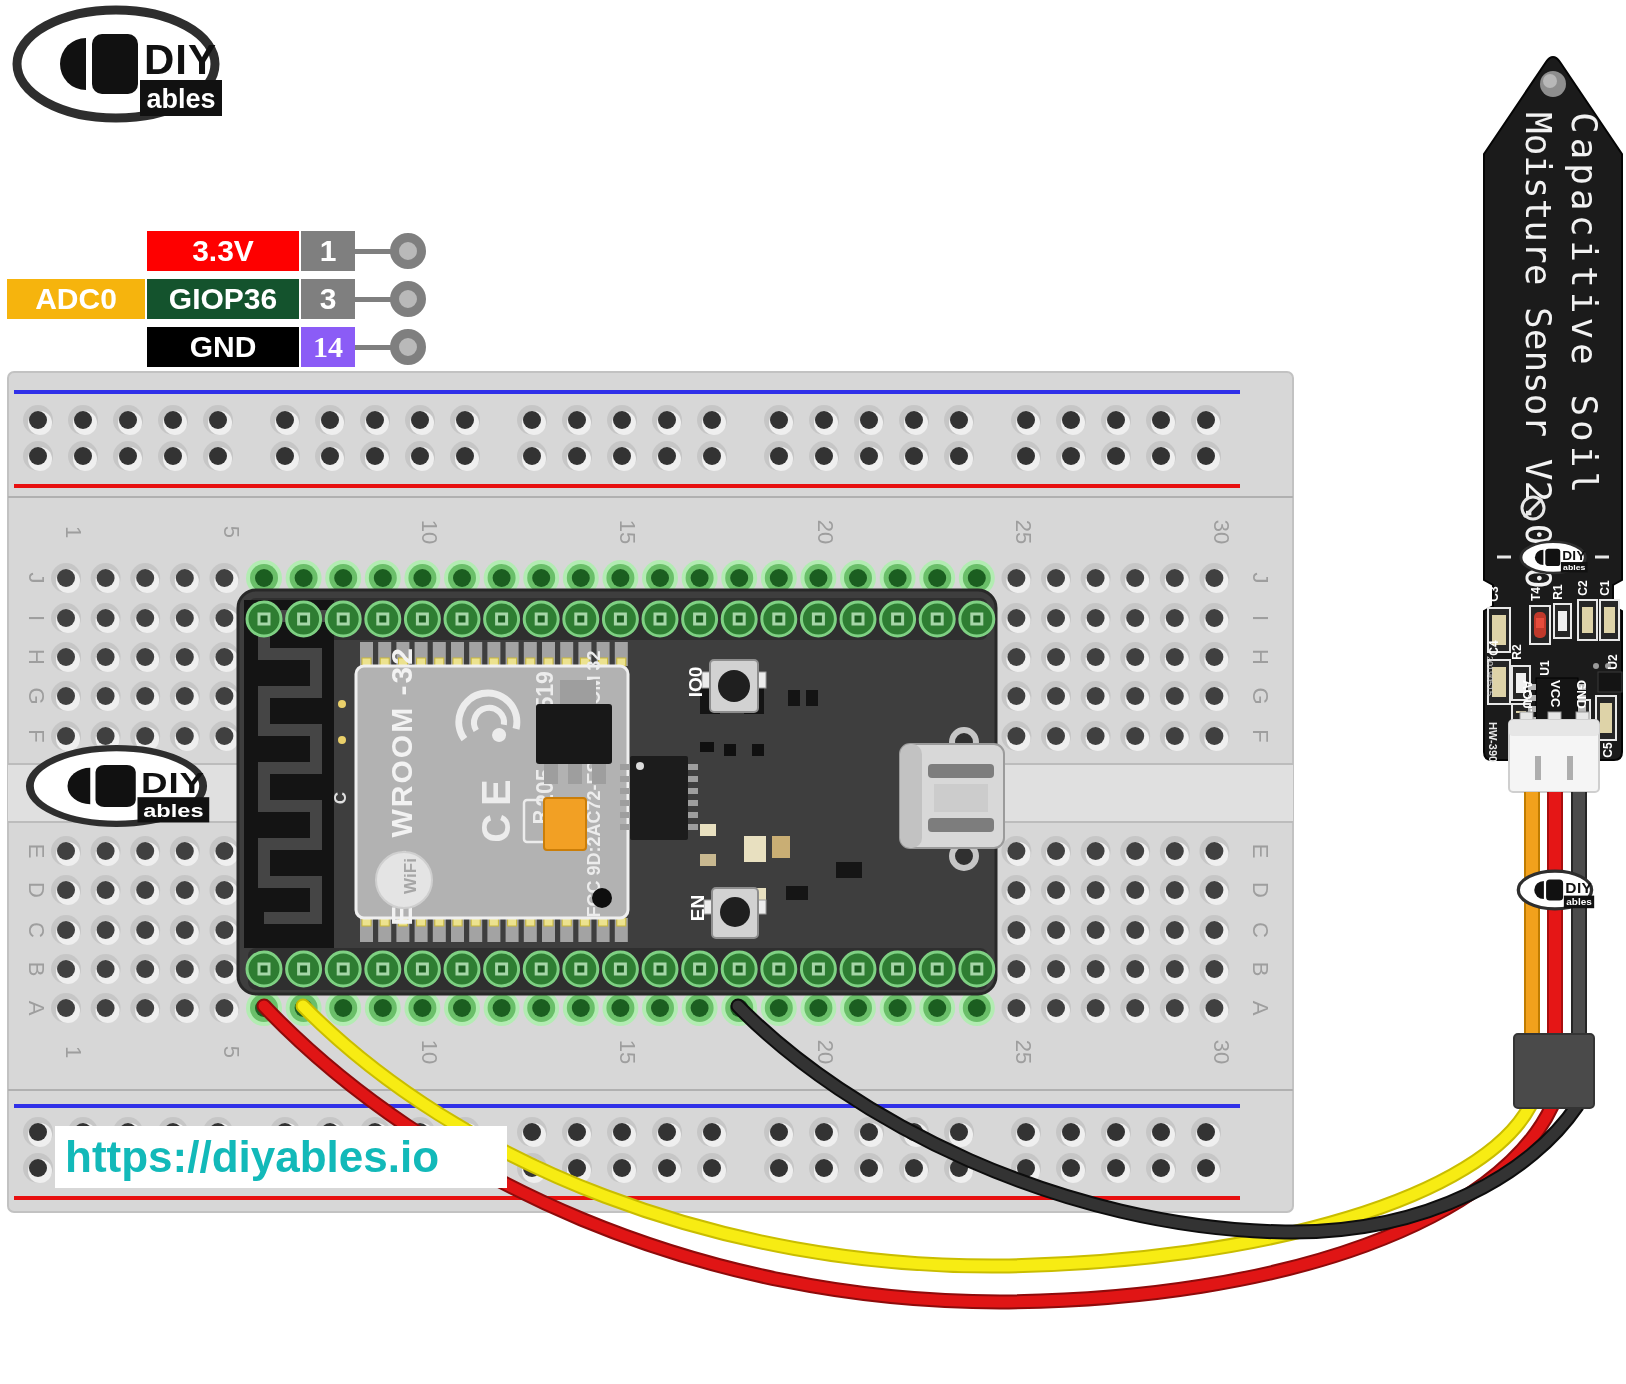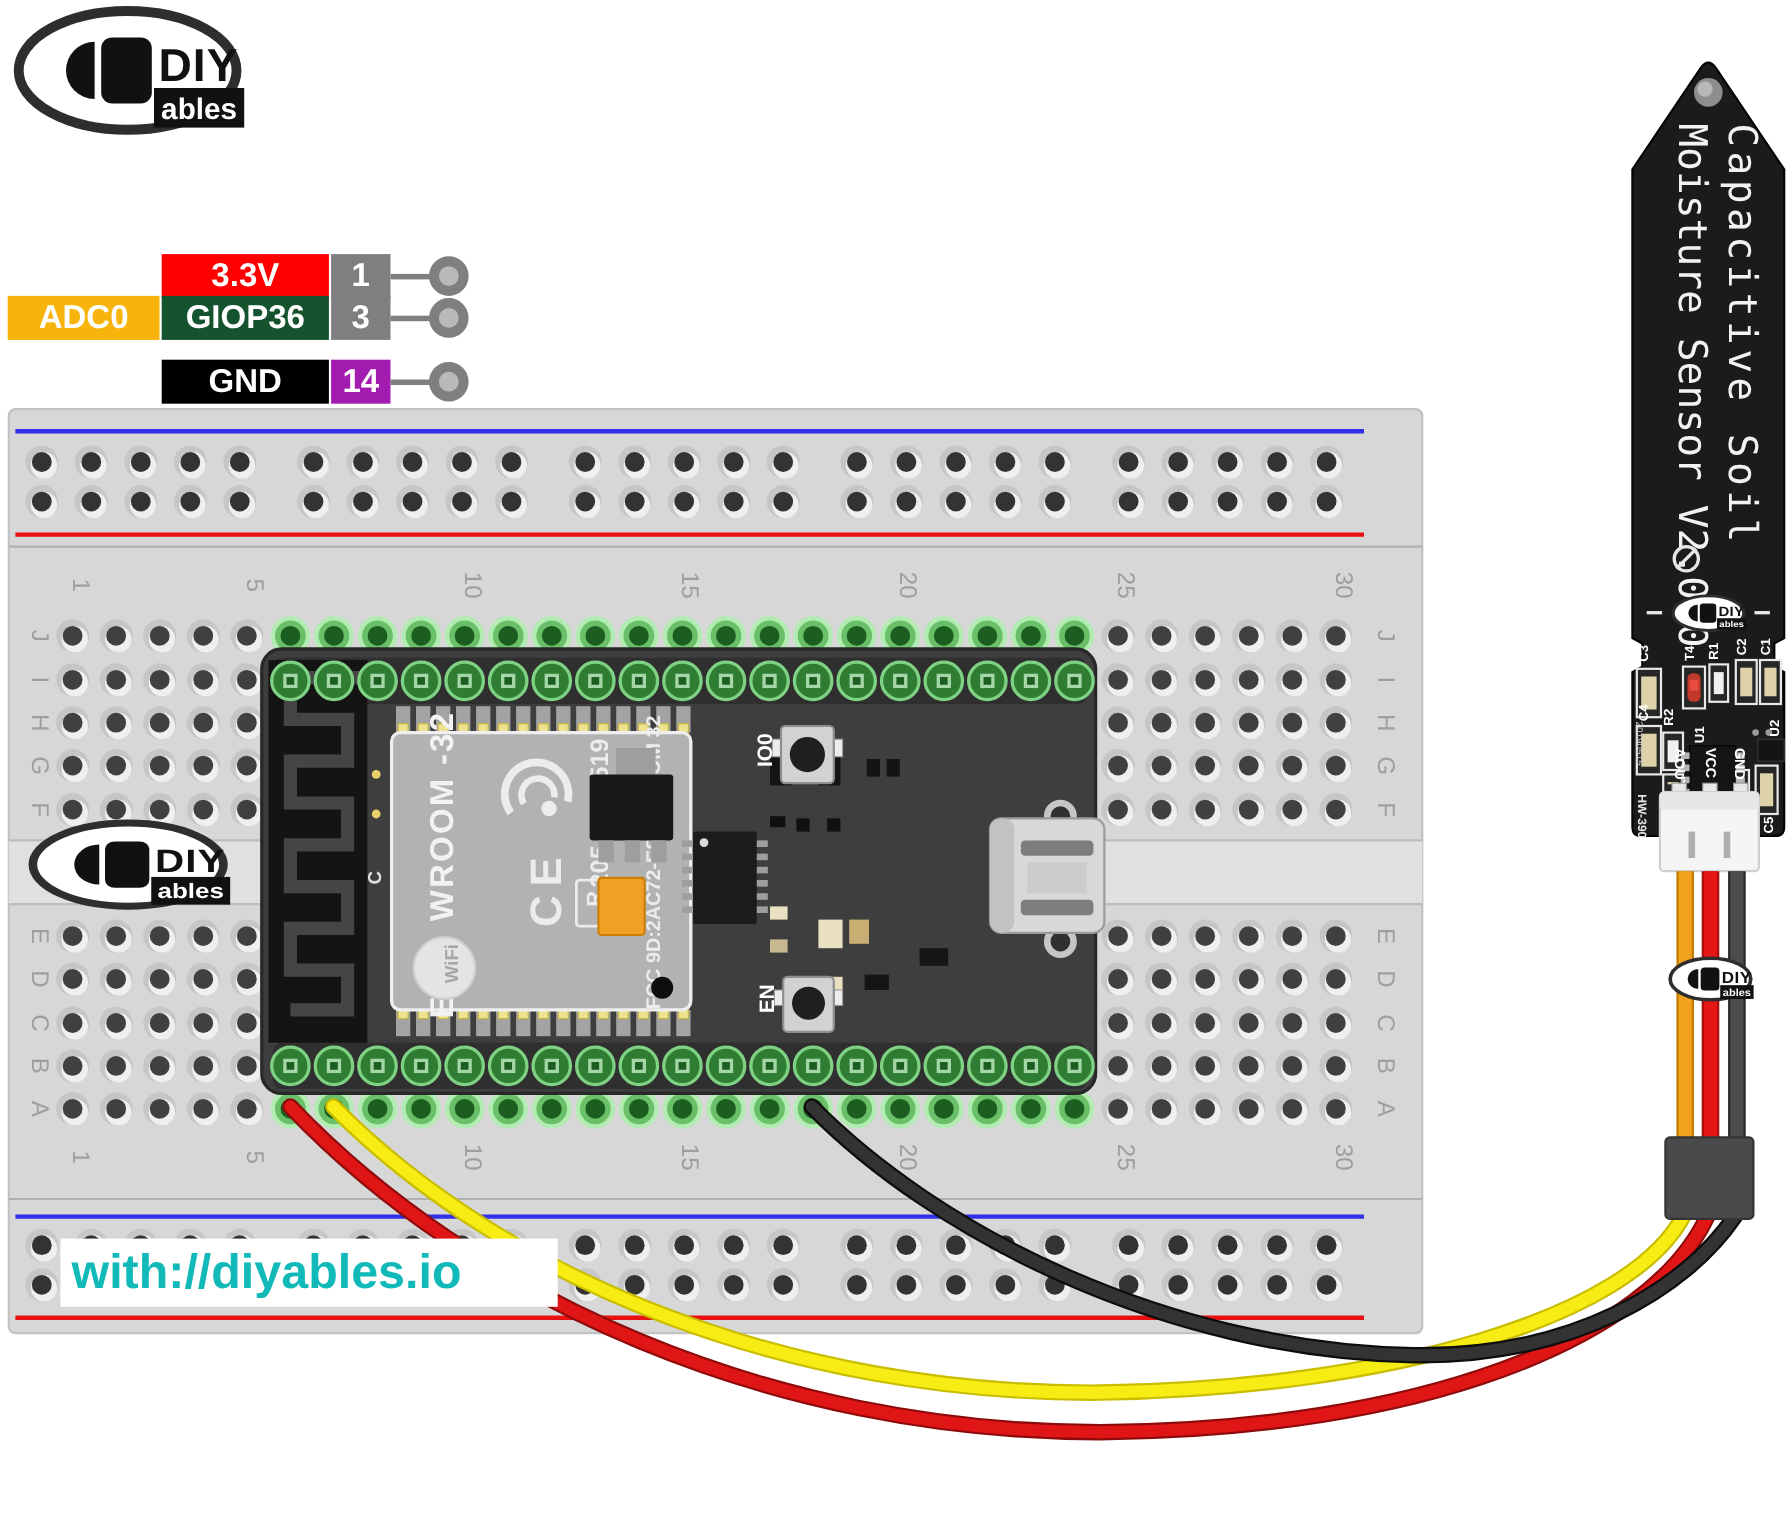--- a/index.html
+++ b/index.html
@@ -2573,29 +2573,29 @@
           <text x="173" y="104" font-size="27" font-weight="bold" fill="#ffffff" text-anchor="middle">ables</text>
         </g>
       </svg></div>
 <div class="pin-table" id="pin-table">
       <div class="pin-row" style="top: 231px;">
         <div class="pcell pc-name" style="background: rgb(254, 0, 0);">3.3V</div>
         <div class="pcell pc-pin" style="background: rgb(127, 127, 127);">1</div>
         <div class="pc-line"></div>
         <div class="pc-dot"></div>
       </div>
-      <div class="pin-row" style="top: 269px; padding-left: 44px;">
+      <div class="pin-row" style="top: 279px; padding-left: 44px;">
         <div class="pcell pc-func" style="background: rgb(246, 180, 13);">ADC0</div>
         <div class="pcell pc-name" style="background: #14532d;">GIOP36</div>
         <div class="pcell pc-pin" style="background: rgb(127, 127, 127);">3</div>
         <div class="pc-line"></div>
         <div class="pc-dot"></div>
       </div>
       <div class="pin-row" style="top: 327px;">
         <div class="pcell pc-name" style="background: rgb(0, 0, 0);">GND</div>
-        <div class="pcell pc-pin" style="background: #a21caf;">14</div>
+        <div class="pcell pc-pin" style="background: #8b5cf6; font-family: Liberation Serif, serif;">14</div>
         <div class="pc-line"></div>
         <div class="pc-dot"></div>
       </div>
     </div>
-<div class="url-box" style="color: rgb(18, 185, 185);">with://diyables.io</div>
+<div class="url-box" style="color: rgb(18, 185, 185);">https://diyables.io</div>
 
 </div>
 
 </body></html>

